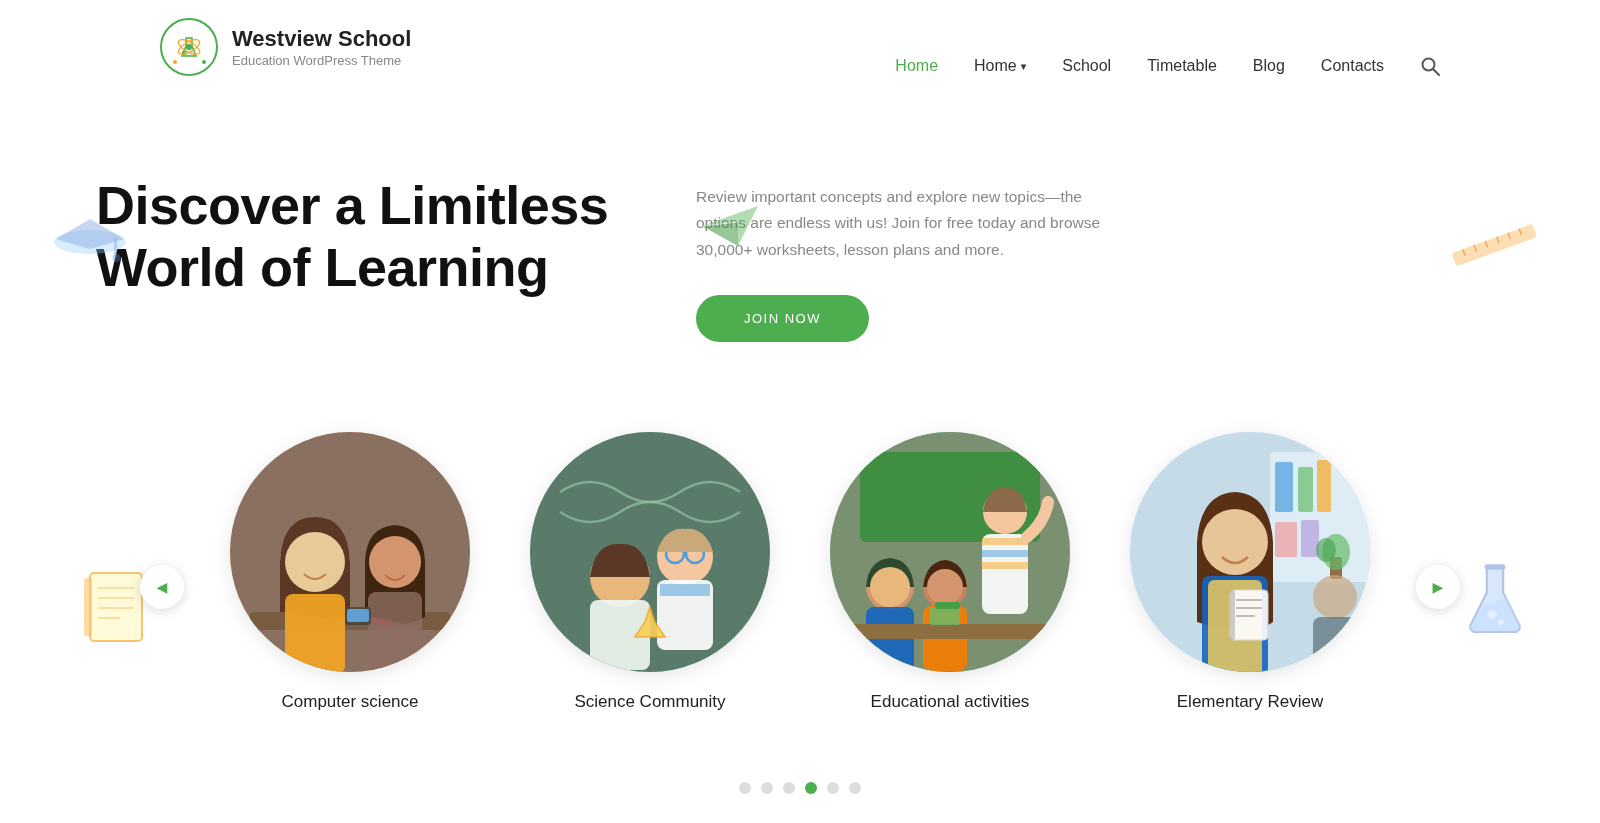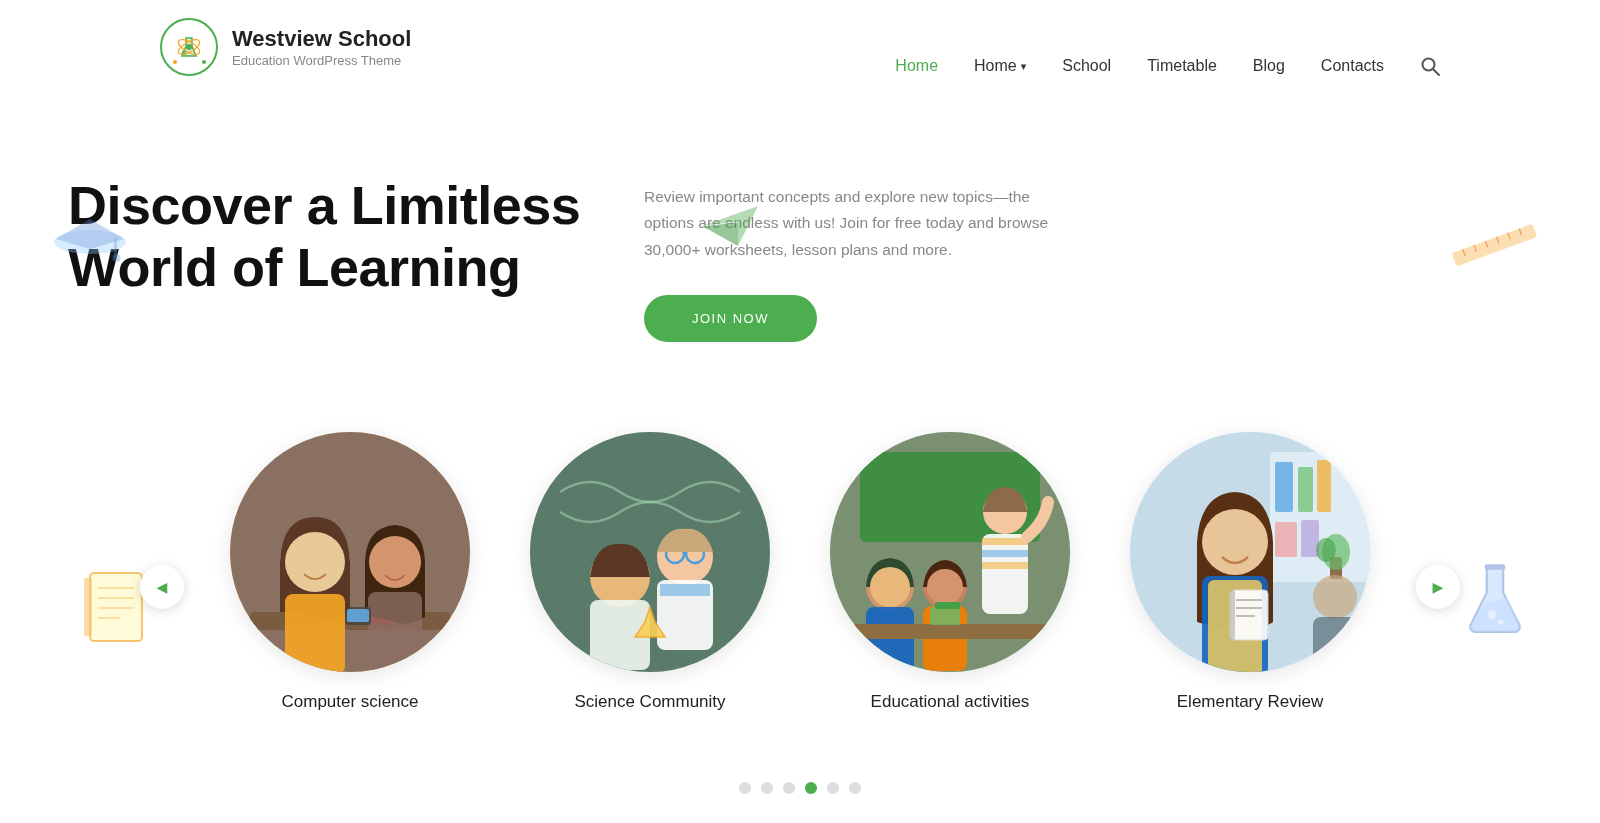--- a/index.html
+++ b/index.html
@@ -64,24 +64,24 @@
       cursor: pointer;
       font-size: 20px;
       color: #555;
       display: flex;
       align-items: center;
     }
 
     
     .hero {
       position: relative;
-      padding: 80px 68px 60px;
+      padding: 80px 96px 60px;
       display: flex;
       align-items: flex-start;
-      gap: 56px;
+      gap: 80px;
       overflow: hidden;
       min-height: 300px;
     }
     .hero-left {
       flex: 1;
       max-width: 520px;
     }
     .hero-title {
       font-size: 54px;
       font-weight: 800;

